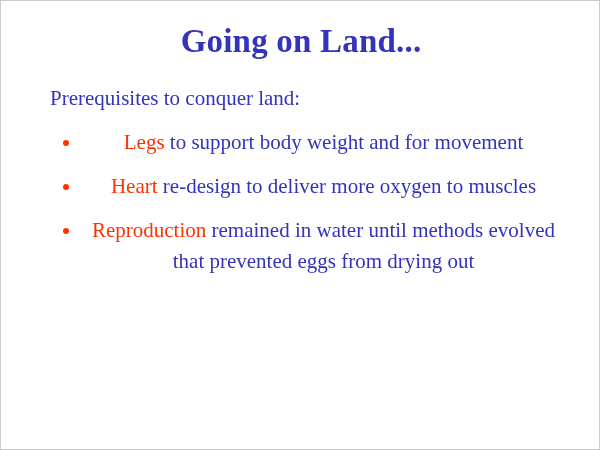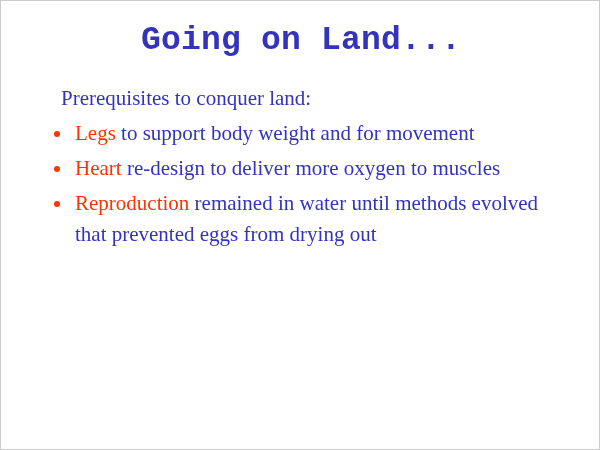--- a/index.html
+++ b/index.html
@@ -23,57 +23,58 @@
     border: 1px solid #cccccc;
     overflow: hidden;
   }
 
   #slide-title {
     position: absolute;
     left: 0;
     top: 21px;
     width: 600px;
     text-align: center;
-    font-family: Liberation Mono, monospace;
+    font-family: Liberation Serif, serif;
     font-weight: bold;
     font-size: 33px;
     line-height: 38px;
     letter-spacing: 0.2px;
     color: #3333bb;
     white-space: nowrap;
   }
 
   #body-block {
     position: absolute;
     left: 45px;
     top: 82px;
     width: 530px;
   }
 
   #lead-line {
     font-size: 21px;
     line-height: 31px;
     color: #3333bb;
-    margin: 0 0 1px 15px;
+    margin: 0 0 1px 4px;
     white-space: nowrap;
   }
 
   ul.bullet-list {
     list-style: none;
     margin: 0;
     padding: 0;
   }
 
   li.bullet-item {
     position: relative;
     padding-left: 25px;
     font-size: 21px;
     line-height: 31px;
     color: #3333bb;
-    margin: 4px;
+    margin: 13px;
+    text-align: center;
   }
 
   li.bullet-item .bullet-dot {
     position: absolute;
     left: 4px;
     top: 13px;
     width: 6px;
     height: 6px;
     border-radius: 50%;
     background: #ff3300;

